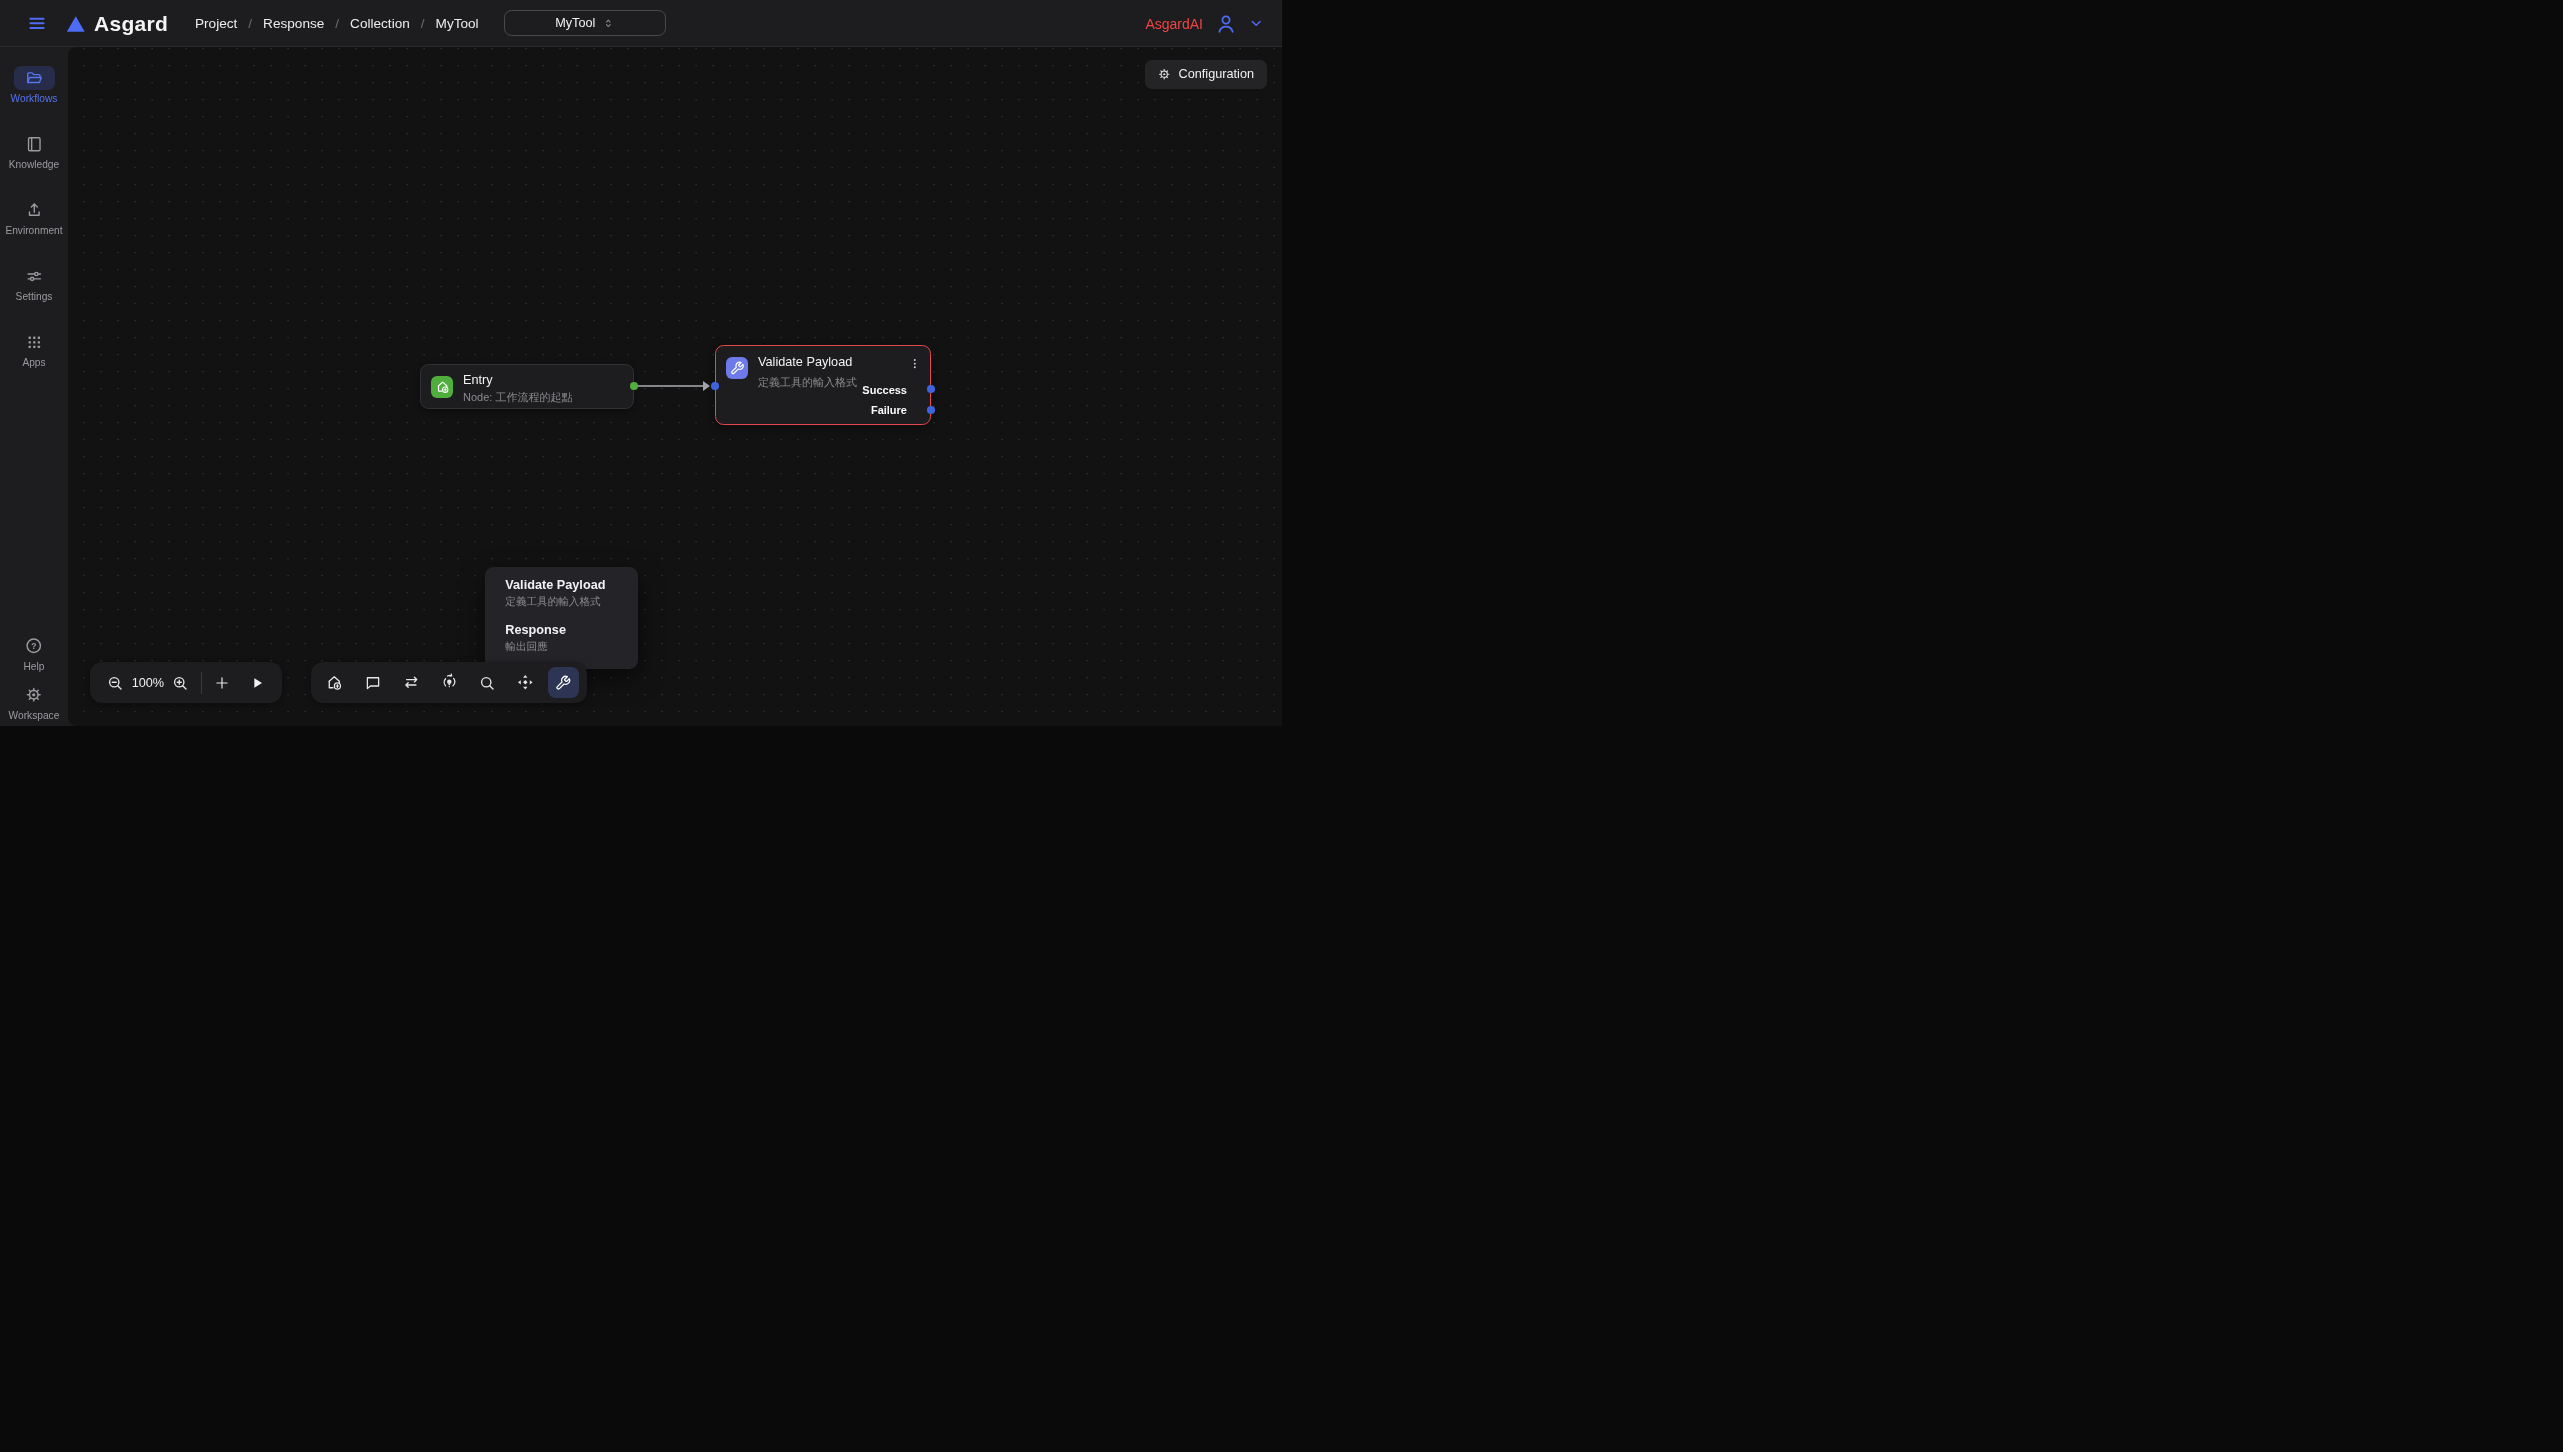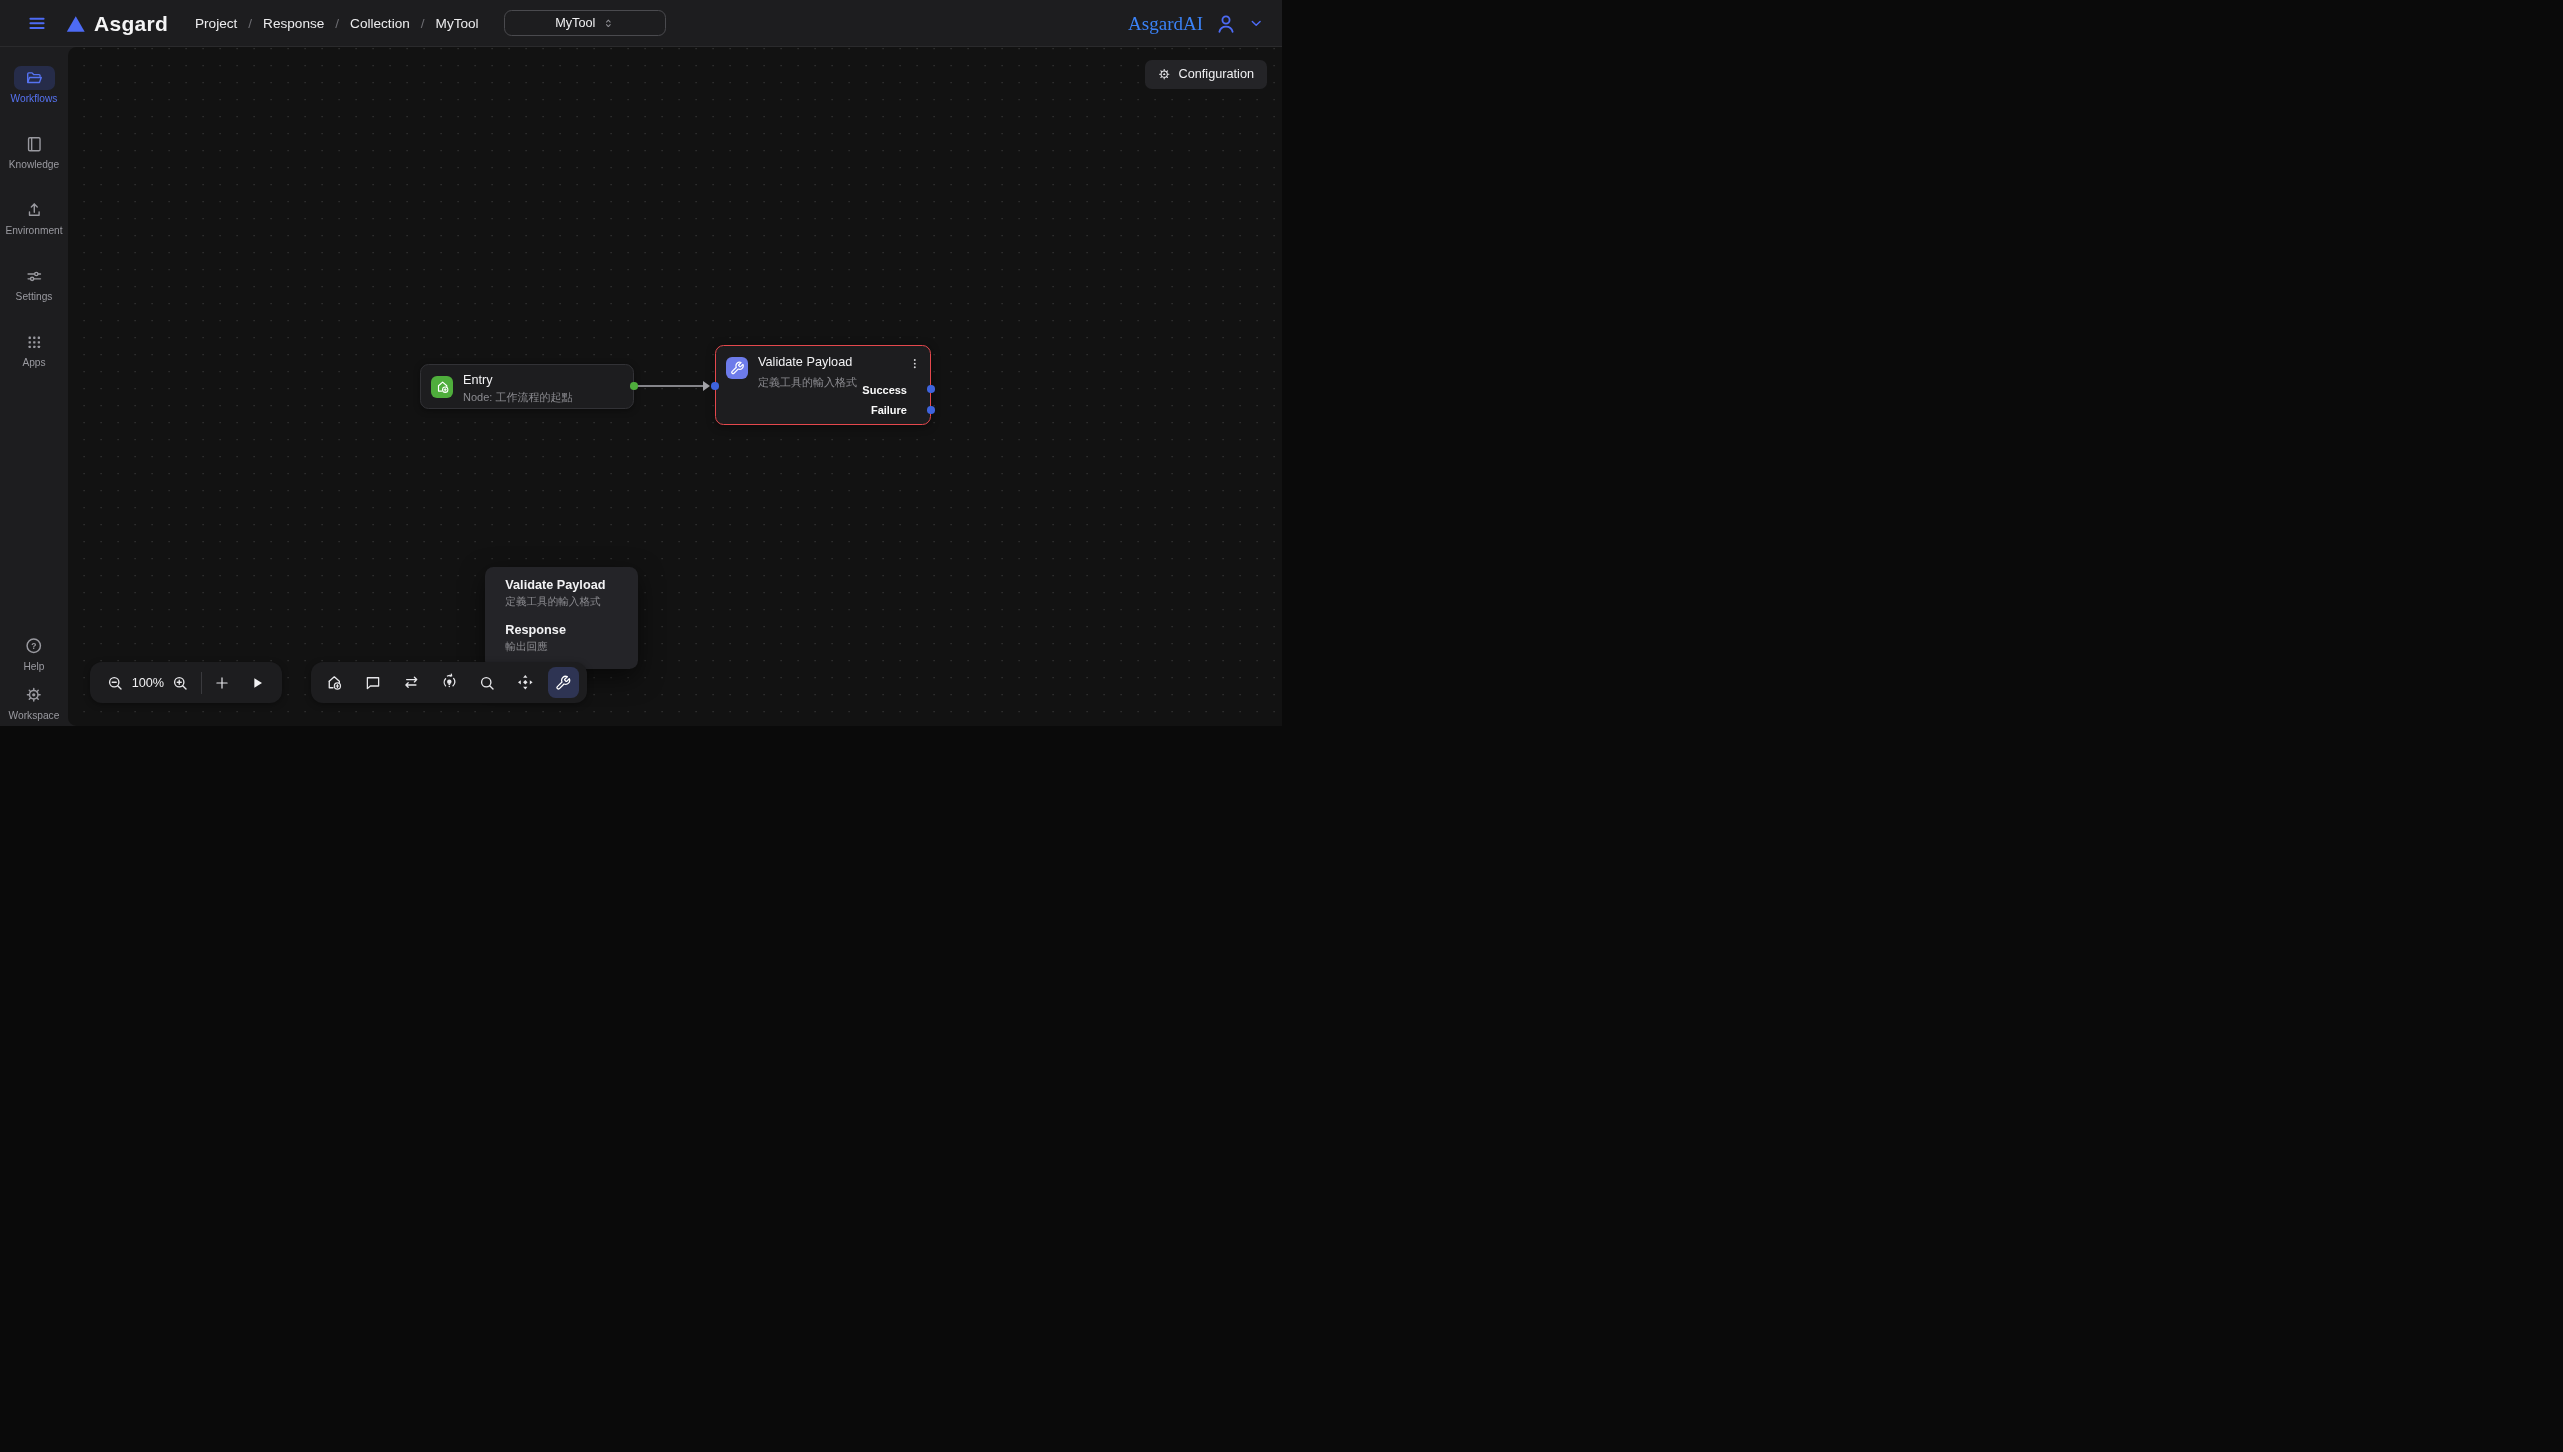--- a/index.html
+++ b/index.html
@@ -15,21 +15,21 @@
   .brand { position:absolute; left:66px; top:0; height:47px; display:flex; align-items:center; gap:8.5px; }
   .brand-text { font-size:21px; font-weight:700; letter-spacing:0.3px; color:#f4f4f5; }
   .breadcrumb { position:absolute; left:195px; top:0; height:47px; display:flex; align-items:center;
                 gap:11px; font-size:13.6px; }
   .crumb { color:#ececee; cursor:pointer; }
   .crumb-sep { color:#6d6d72; }
   .tool-selector { position:absolute; left:504px; top:10.2px; width:162px; height:26px;
                    border:0.8px solid #4a4a4e; border-radius:7.6px; display:flex; align-items:center;
                    justify-content:center; gap:6.8px; font-size:12.7px; color:#f0f0f2; cursor:pointer; }
   .header-right { position:absolute; right:18.6px; top:0; height:47px; display:flex; align-items:center; gap:12px; }
-  .user-label { color:#3b82f6; font-size:19px;font-family:Liberation Serif, serif; }
+  .user-label { color:#ef4444; font-size:14px; }
 
   
   .sidebar { position:absolute; left:0; top:47px; width:68px; height:679px; background:#1d1d1f; }
   .side-group-top { position:absolute; top:18.6px; left:0; width:68px; display:flex; flex-direction:column; gap:28px; }
   .side-group-bottom { position:absolute; bottom:5.1px; left:0; width:68px; display:flex; flex-direction:column; gap:11px; }
   .side-item { display:flex; flex-direction:column; align-items:center; gap:2.5px; cursor:pointer; color:#9a9aa0; }
   .side-item .icon-box { width:41px; height:24.6px; border-radius:6.8px; display:flex; align-items:center; justify-content:center; }
   .side-item .side-label { font-size:10.2px; }
   .side-item.active { color:#5673f2; }
   .side-item.active .icon-box { background:#262c49; }

